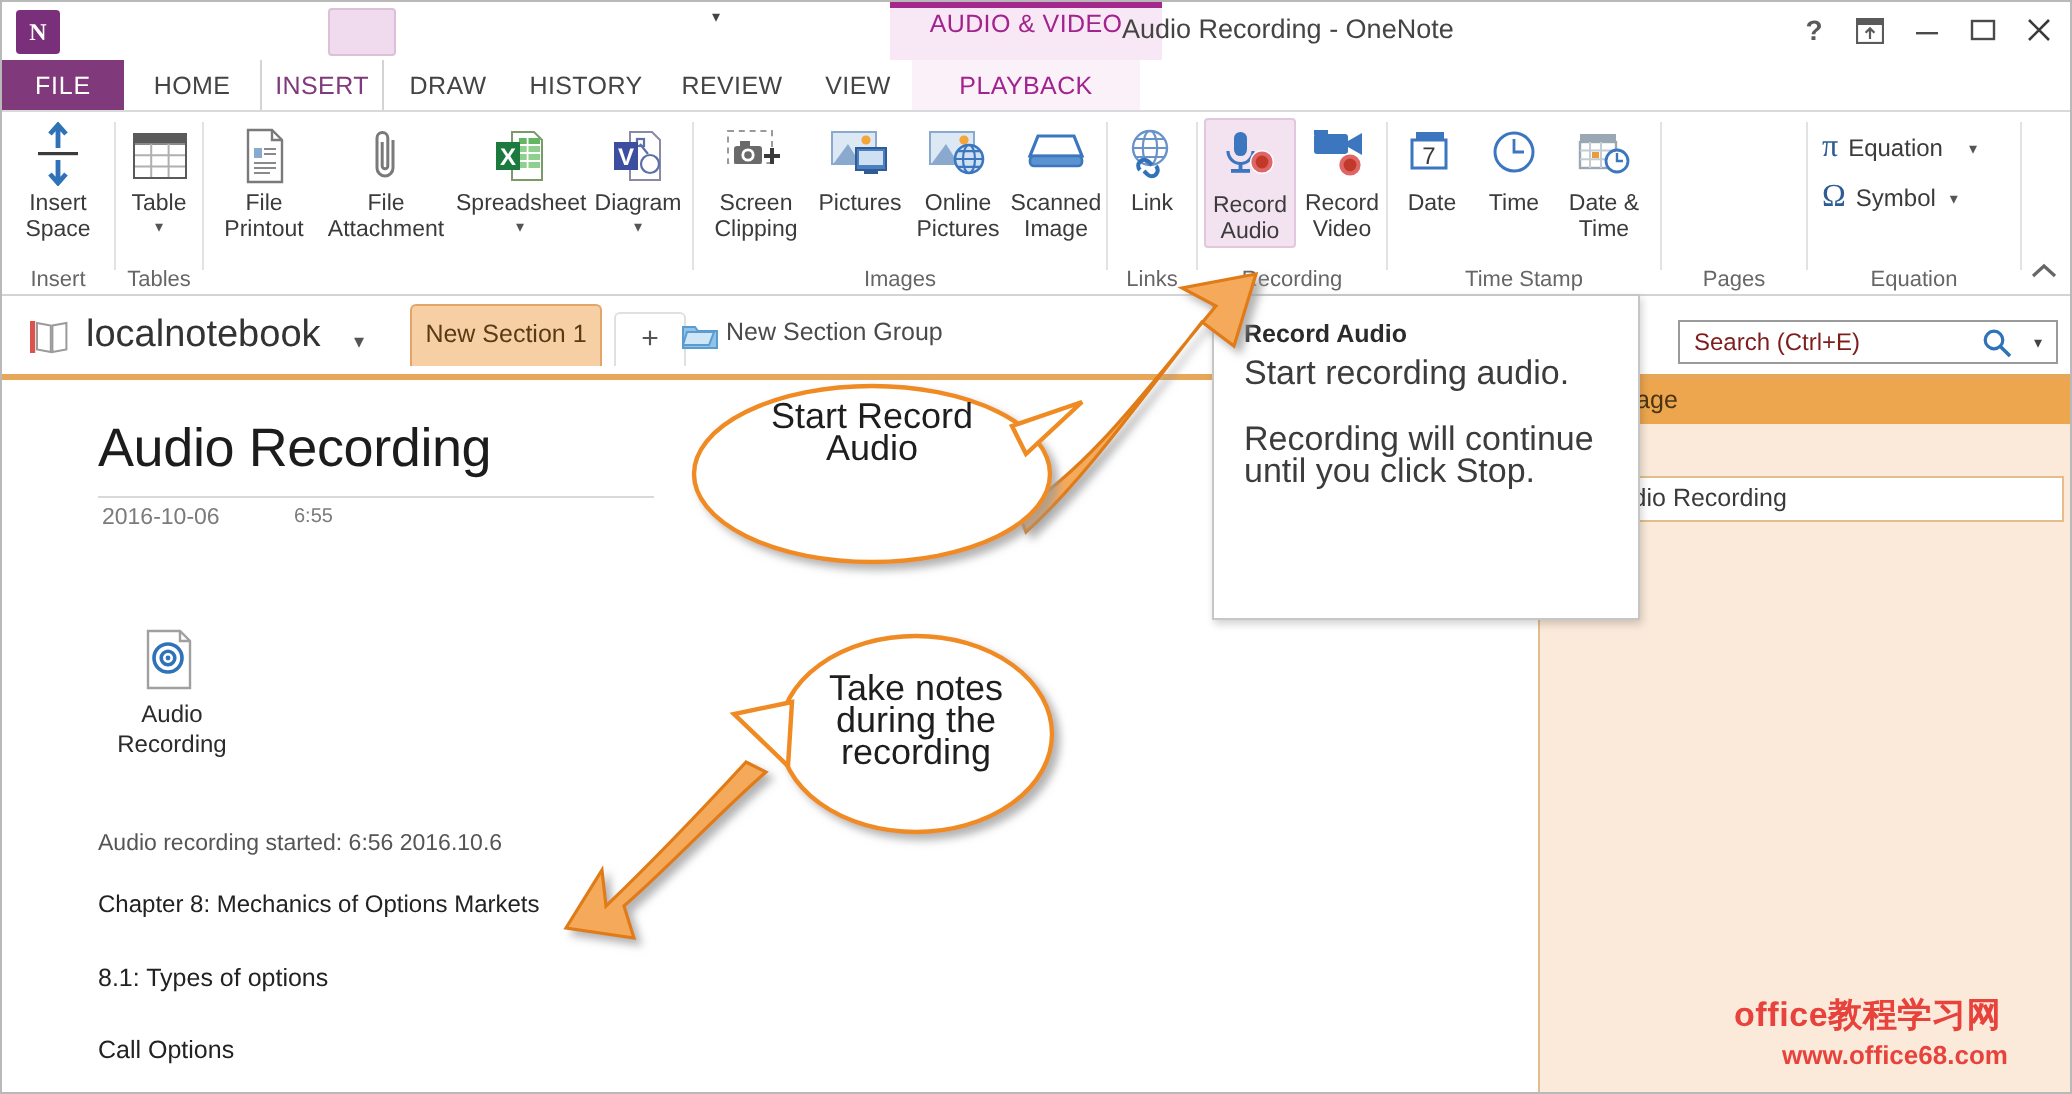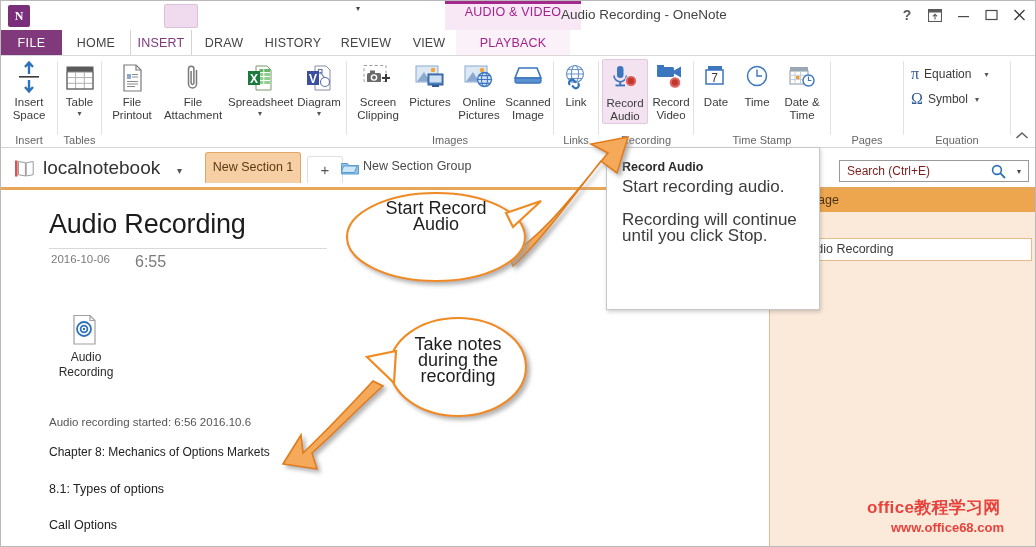--- a/index.html
+++ b/index.html
@@ -183,21 +183,21 @@
     background:#ffffff; overflow:hidden;
   }
   .pg-title {
     position:absolute; left:48px; top:19px;
     font-size:27px; color:#1c1c1c; font-weight:400; letter-spacing:-.2px;
   }
   .pg-title-rule {
     position:absolute; left:48px; top:58px; width:278px; height:1px; background:#d9d9d9;
   }
   .pg-date { position:absolute; left:50px; top:63px; font-size:11.5px; color:#7b7b7b; }
-  .pg-time { position:absolute; left:134px; top:63px; font-size:16px; color:#7b7b7b; }
+  .pg-time { position:absolute; left:146px; top:63px; font-size:10px; color:#7b7b7b; }
 
   .audio-obj { position:absolute; left:70px; top:124px; width:28px; height:32px; }
   .audio-cap {
     position:absolute; left:50px; top:160px; width:70px; text-align:center;
     font-size:12px; color:#2b2b2b; line-height:15px; white-space:pre-line;
   }
   .note-line {
     position:absolute; left:48px; font-size:12.5px; color:#222;
   }
 

